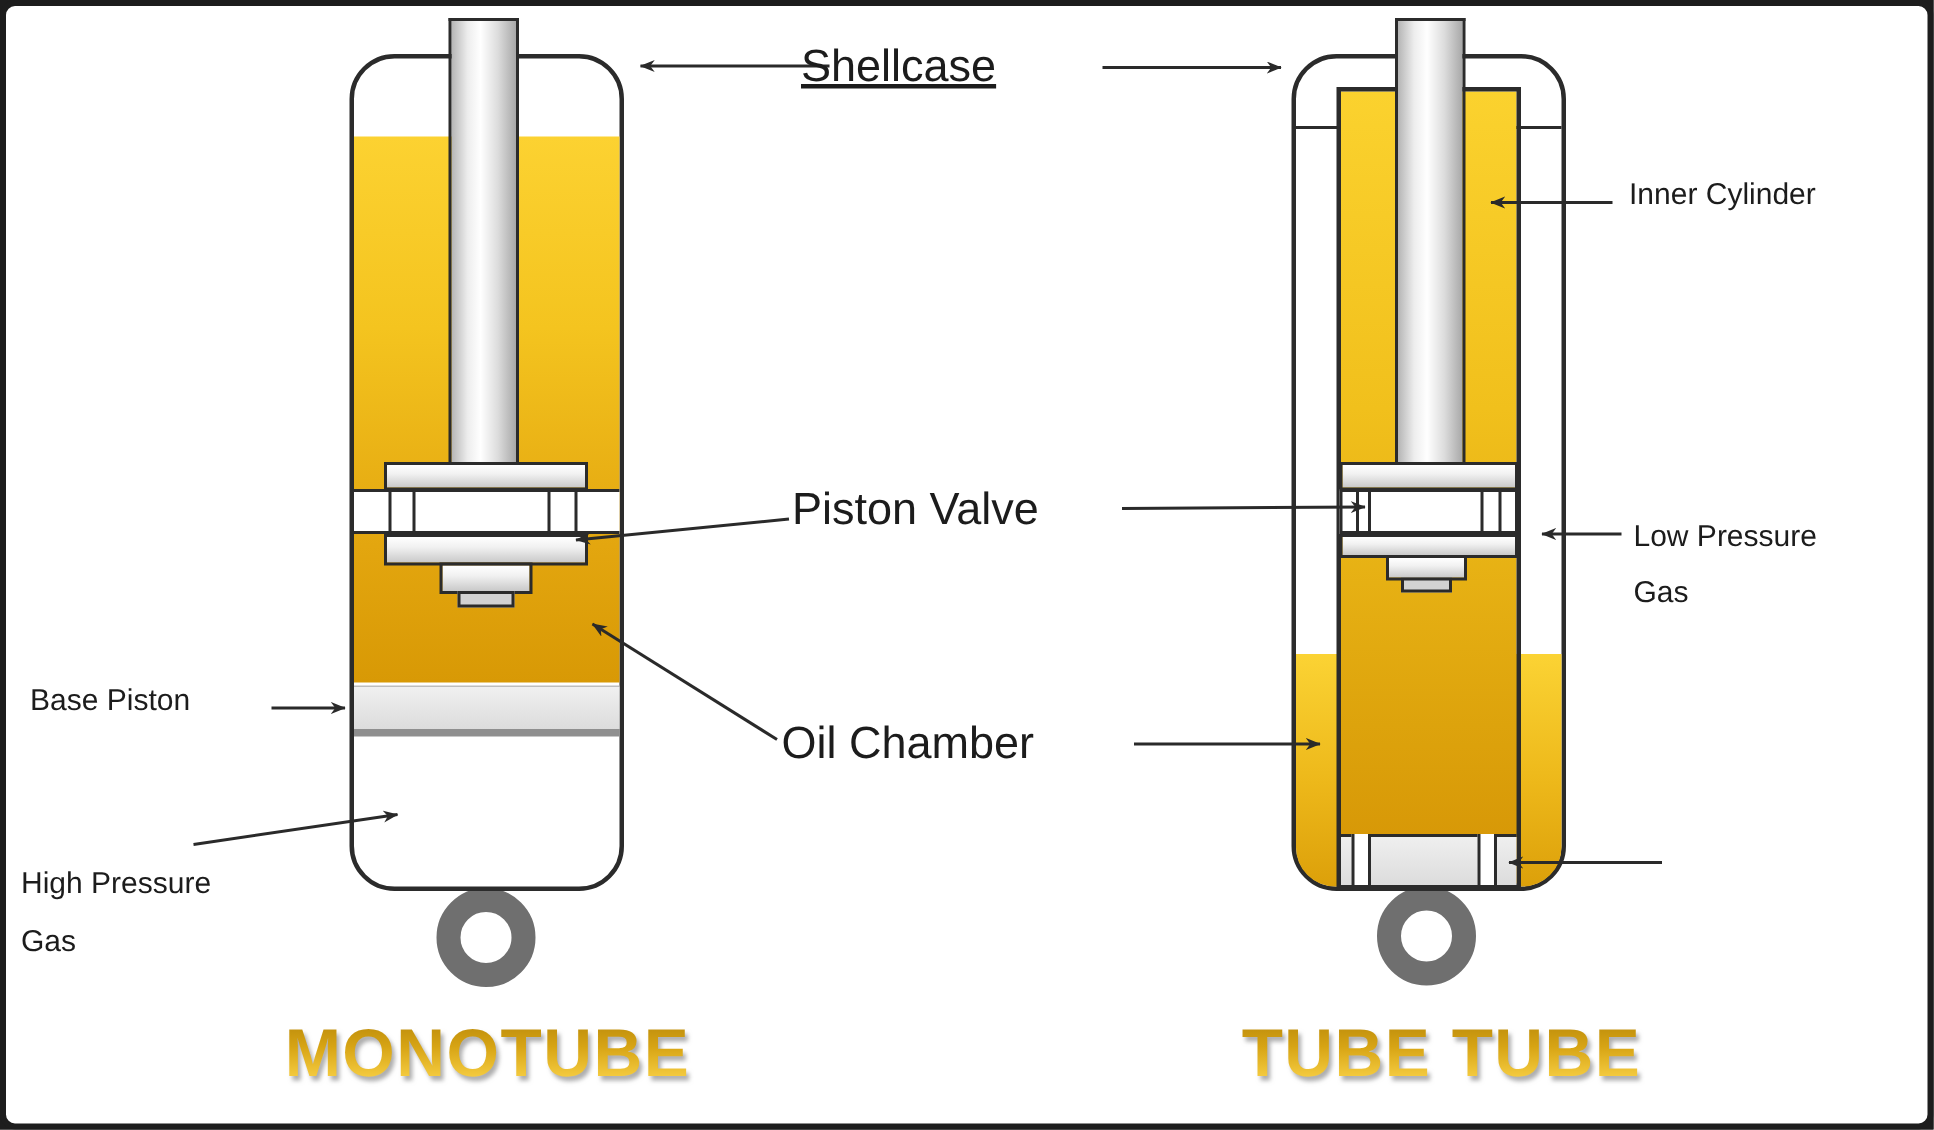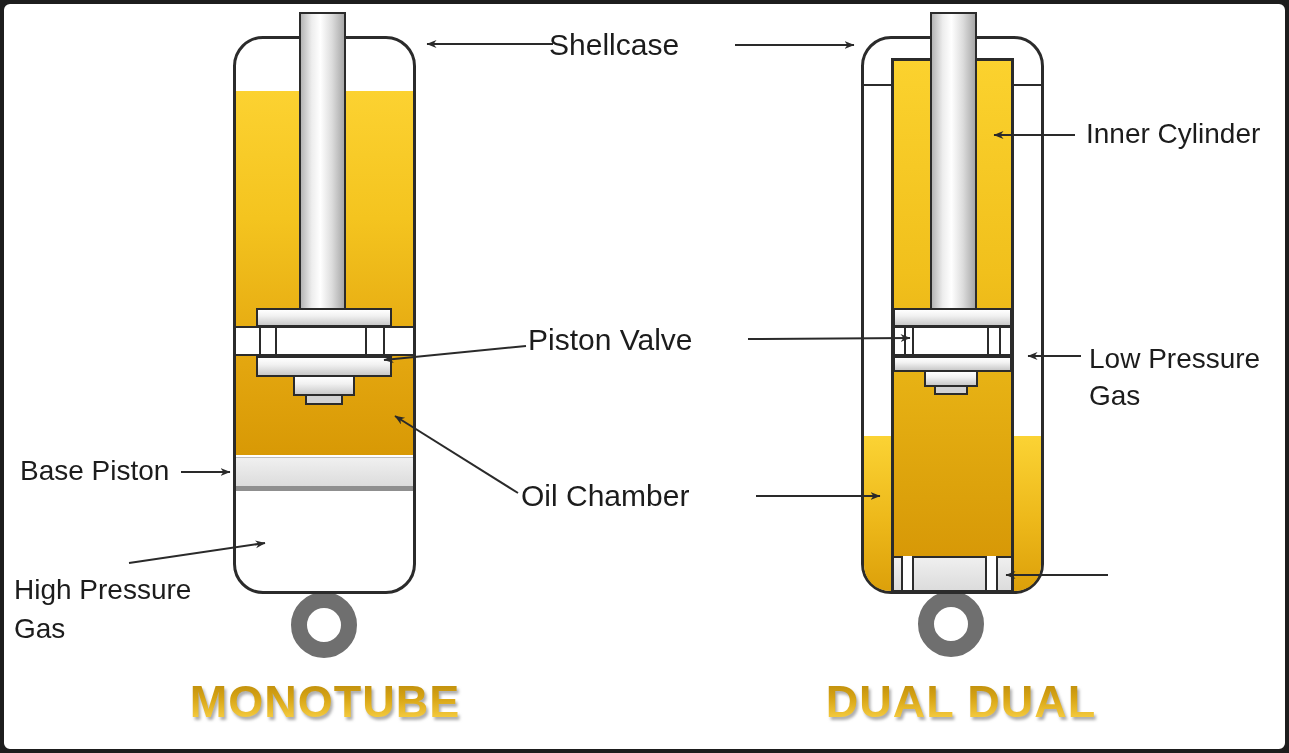--- a/index.html
+++ b/index.html
@@ -76,23 +76,23 @@
     border:2px solid #2B2B2B; border-bottom:none; z-index:5; }
   .rod.mono-rod { left:295px; }
   .rod.dual-rod { left:926px; }
   .flange-top-m, .flange-top-d { z-index:6; }
 
   
   svg.arrows { position:absolute; left:0; top:0; width:1289px; height:753px; z-index:8; pointer-events:none; }
 
   
   .lbl { position:absolute; color:#1C1C1C; z-index:9; font-size:30px; line-height:1.1; }
-  .lbl.small { font-size:28px; }
+  .lbl.small { font-size:20px; }
   .lbl.center { text-align:left; white-space:pre-line; }
-  .lbl-shellcase { left:545px; top:24px; }
+  .lbl-shellcase { left:530px; top:24px;text-decoration:underline; }
   .lbl-piston-valve { left:524px; top:319px; }
   .lbl-oil-chamber { left:517px; top:475px; }
   .lbl-inner-cylinder { left:1082px; top:115px; }
   .lbl-low-pressure { left:1085px; top:336px; width:190px; line-height:37px; }
   .lbl-free-piston { left:16px; top:452px; }
   .lbl-high-pressure { left:10px; top:566px; width:205px; line-height:39px; }
   .lbl-base-valve { left:1109px; top:555px; }
 
   .title { position:absolute; top:672px; width:330px; text-align:center;
     font-size:45px; font-weight:bold; letter-spacing:1px; z-index:9;
@@ -167,15 +167,15 @@
   <div class="lbl lbl-oil-chamber">Oil Chamber</div>
   <div class="lbl lbl-piston-valve">Piston Valve</div>
   <div class="lbl small lbl-inner-cylinder">Inner Cylinder</div>
   <div class="lbl small center lbl-low-pressure">Low Pressure
 Gas</div>
   <div class="lbl small lbl-free-piston">Base Piston</div>
   <div class="lbl small center lbl-high-pressure">High Pressure
 Gas</div>
 
   <div class="title mono-title">MONOTUBE</div>
-  <div class="title dual-title">DUAL DUAL</div>
+  <div class="title dual-title">TUBE TUBE</div>
 
 </div>
 
 </body></html>

